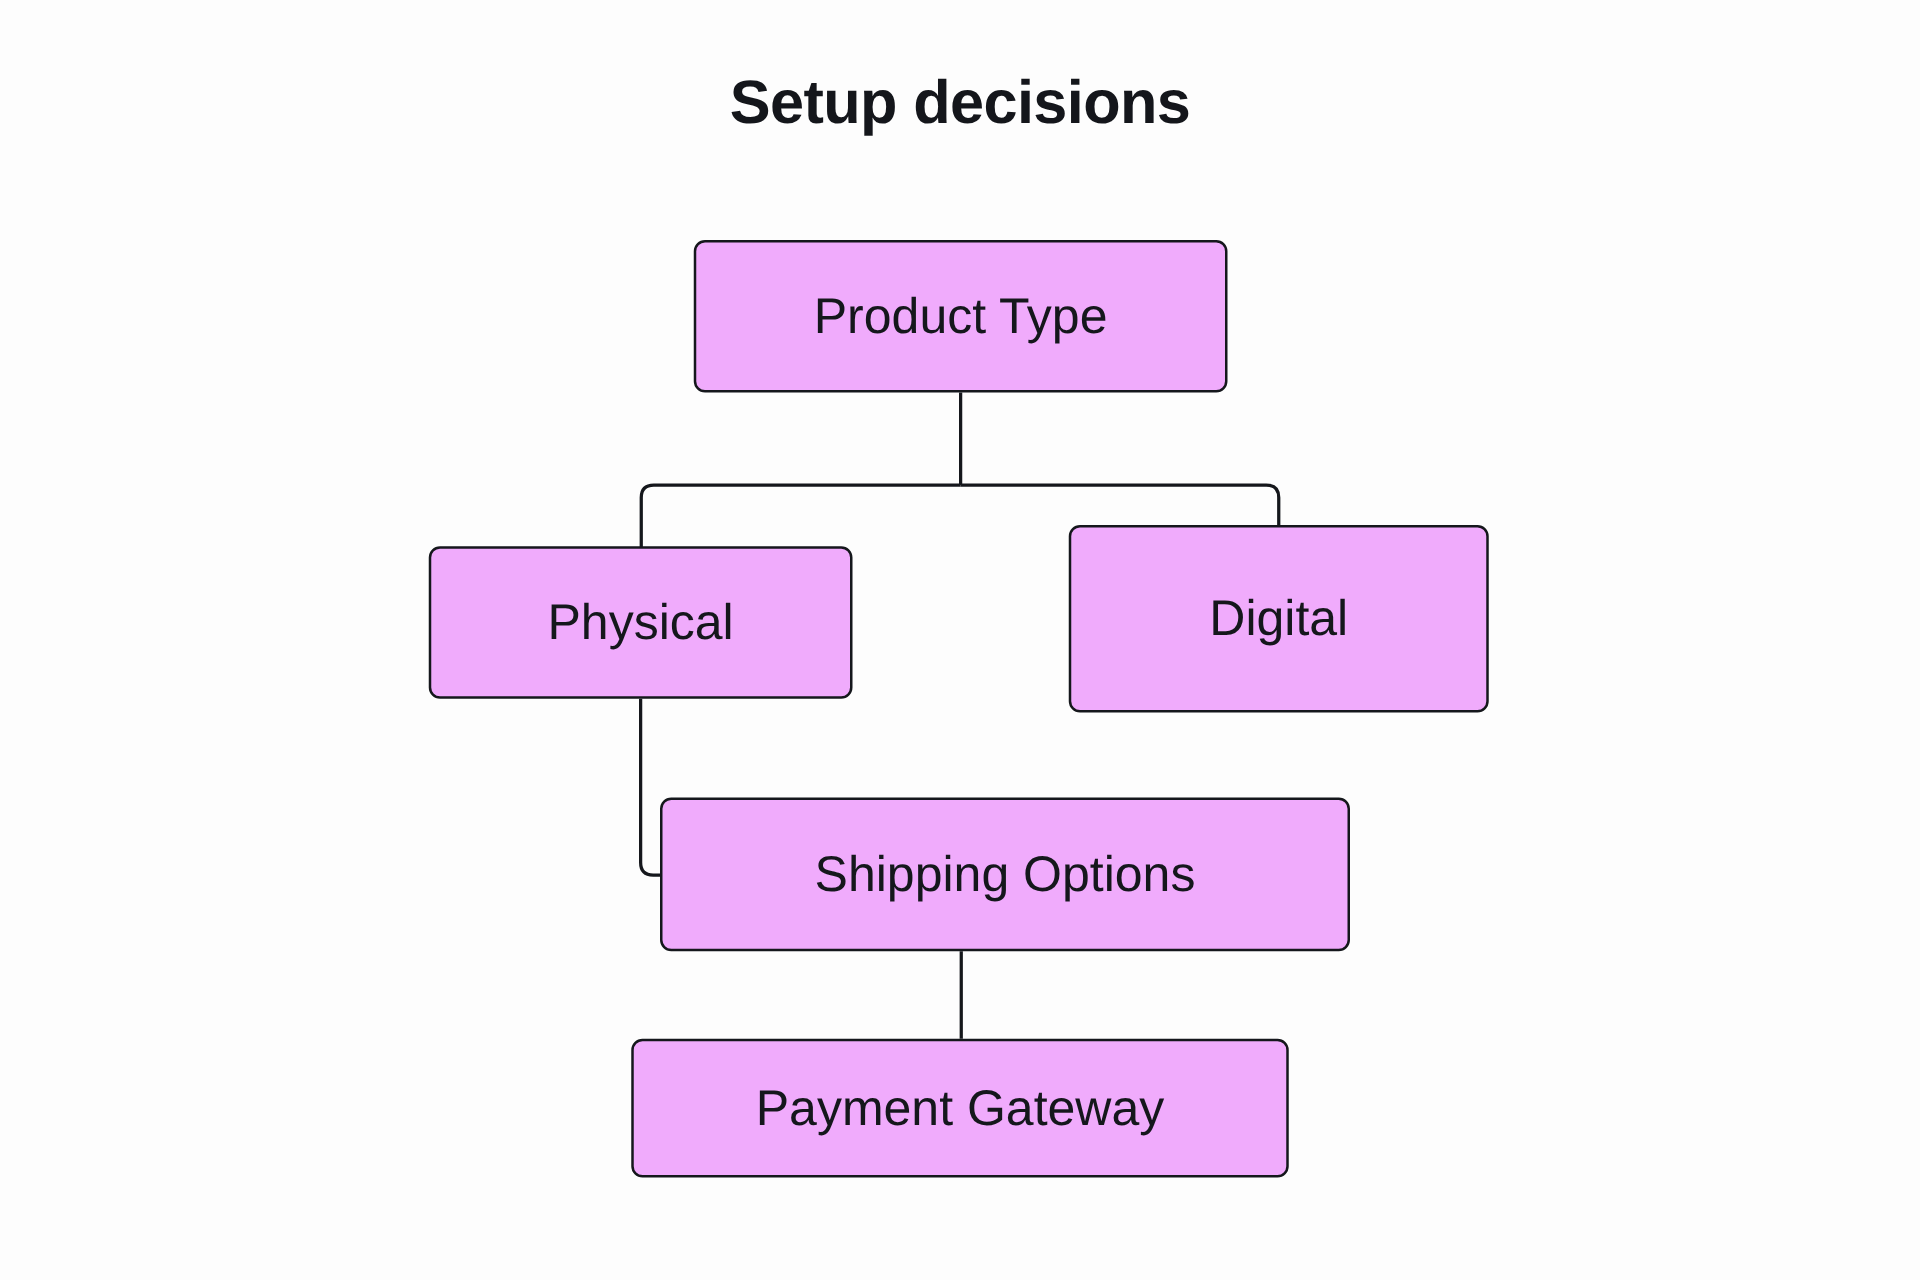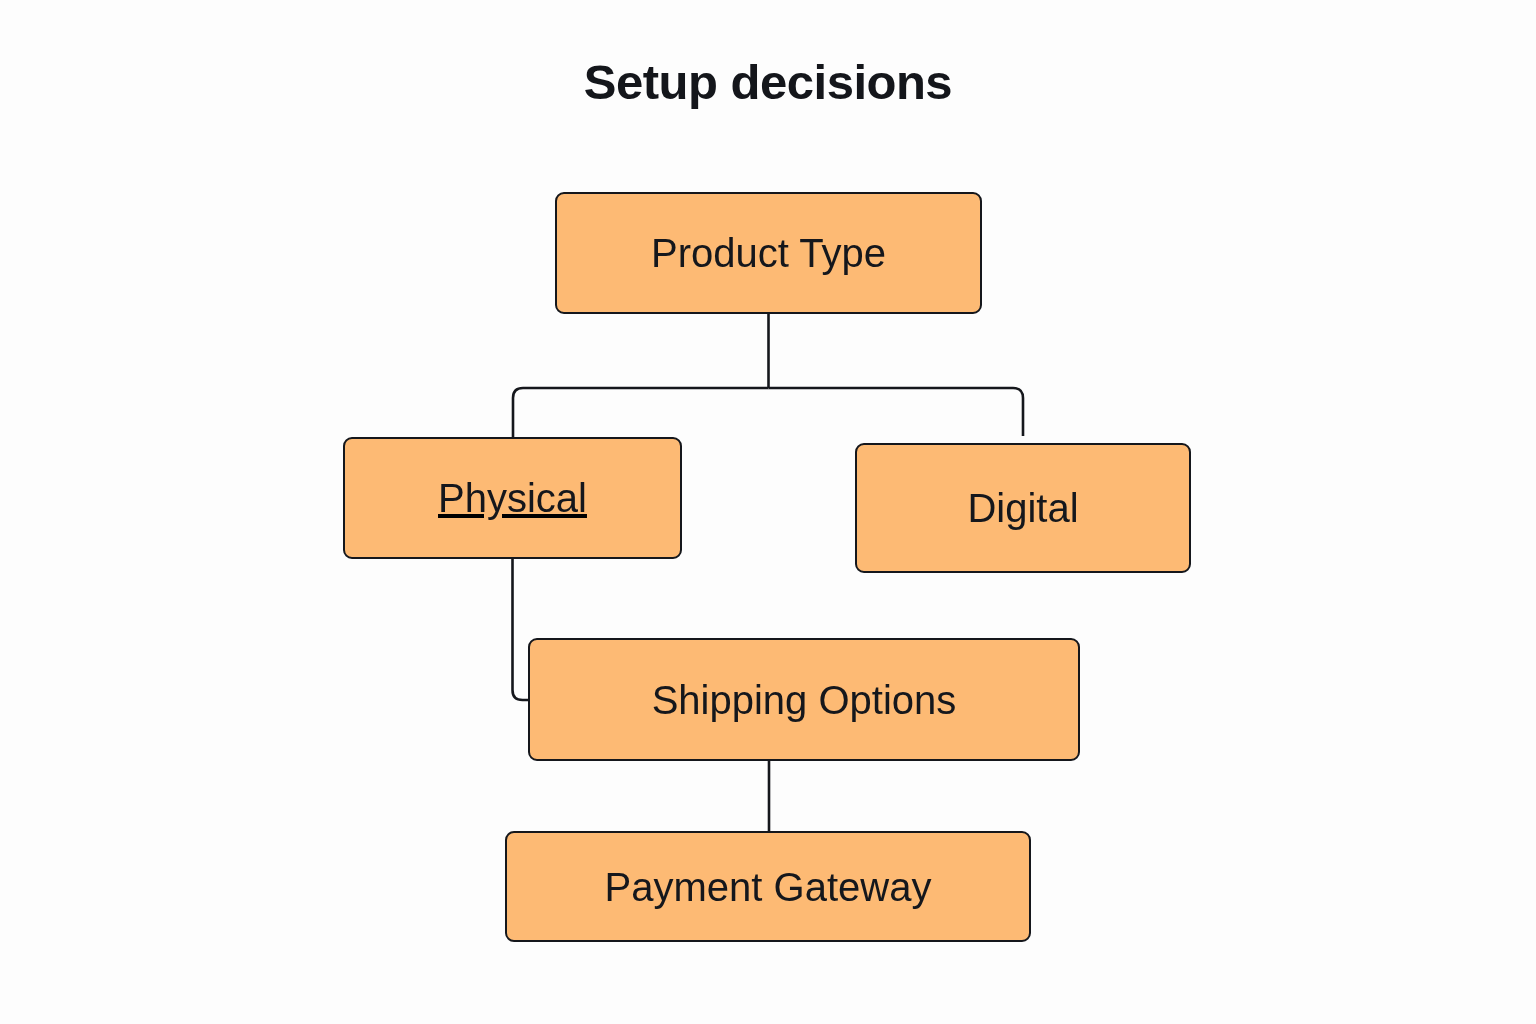--- a/index.html
+++ b/index.html
@@ -36,38 +36,38 @@
     position: absolute;
     left: 0;
     top: 0;
     width: 1536px;
     height: 1024px;
     pointer-events: none;
   }
   .node {
     position: absolute;
     box-sizing: border-box;
-    background: #fdba74;
+    background: #f0abfc;
     border: 2.6px solid #15171c;
     border-radius: 9px;
     display: flex;
     align-items: center;
     justify-content: center;
   }
   .node-label {
     font-size: 40px;
     font-weight: 400;
     color: #15171c;
     line-height: 1.15;
     white-space: nowrap;
     letter-spacing: 0px;
   }
   #node-product-type { left: 555px; top: 192px; width: 427px; height: 122px; }
-  #node-physical     { left: 343px; top: 437px; width: 339px; height: 122px; text-decoration: underline; }
-  #node-digital      { left: 855px; top: 443px; width: 336px; height: 130px; }
+  #node-physical     { left: 343px; top: 437px; width: 339px; height: 122px; }
+  #node-digital      { left: 855px; top: 420px; width: 336px; height: 150px; }
   #node-shipping     { left: 528px; top: 638px; width: 552px; height: 123px; }
   #node-payment      { left: 505px; top: 831px; width: 526px; height: 111px; }
 </style>
 </head>
 <body>
 
 <div id="canvas">
 
   <div id="diagram-title">Setup decisions</div>
 

